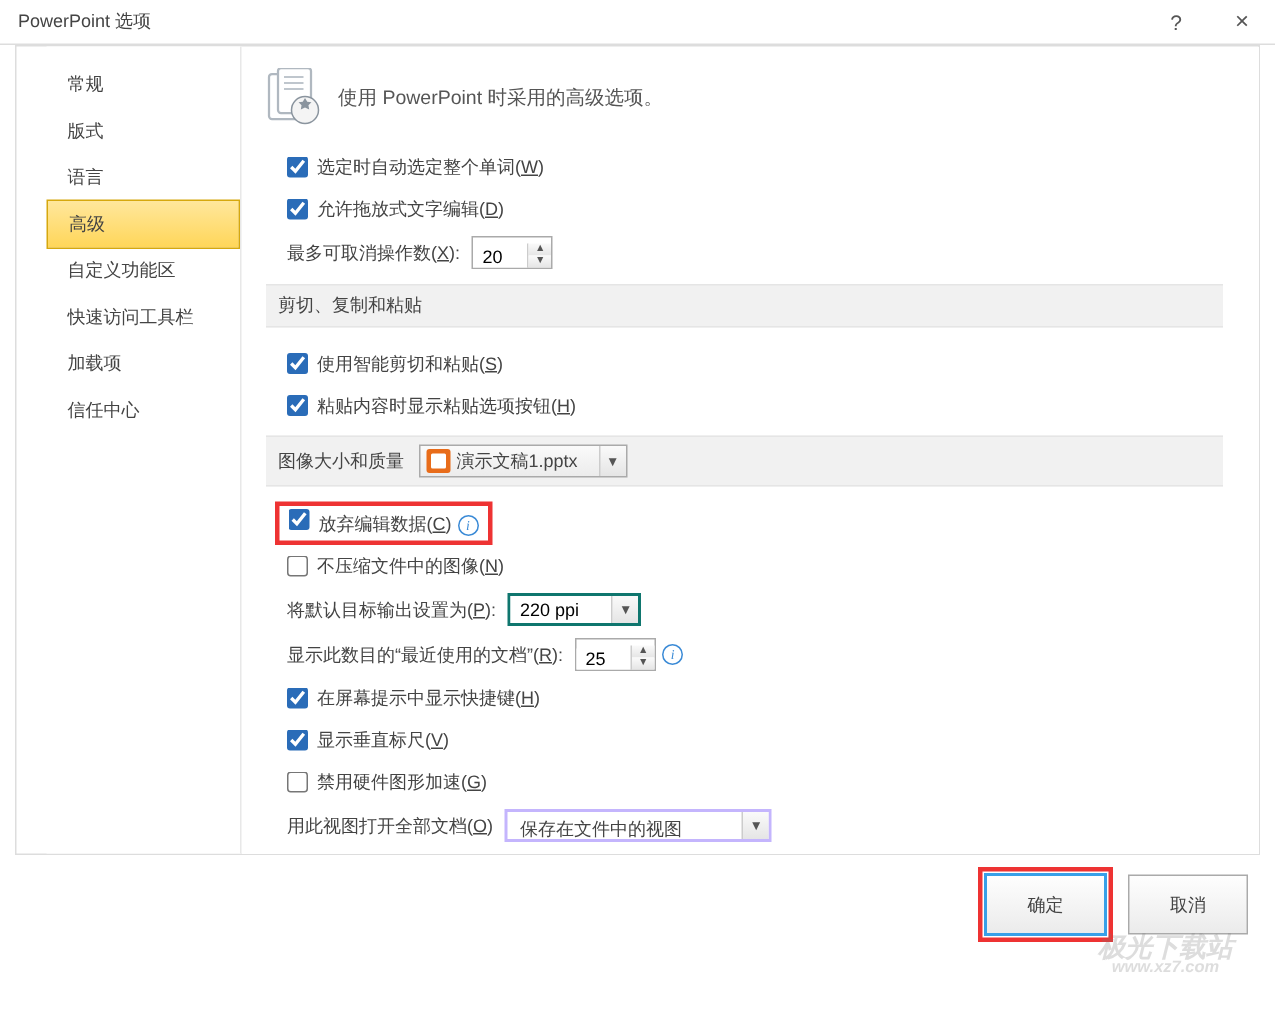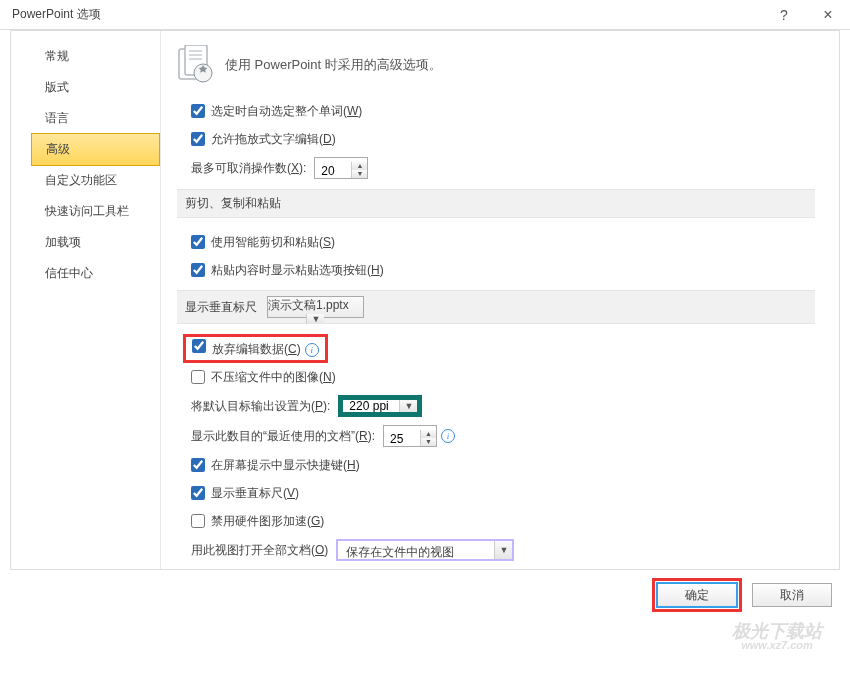--- a/index.html
+++ b/index.html
@@ -33,38 +33,38 @@
 .underline-key { text-decoration: underline; }
 
 .num-input { display: inline-flex; border: 1px solid #aaa; height: 22px; margin-left: 6px; align-items: flex-end; }
 .num-input input { border: none; width: 36px; text-align: left; padding-left: 6px; font-size: 12px; outline: none; }
 .num-input .spinners { display: flex; flex-direction: column; width: 16px; border-left: 1px solid #ccc; }
 .num-input .sp { flex: 1; background: linear-gradient(#fafafa,#e5e5e5); border: none; font-size: 7px; cursor: pointer; padding:0; line-height: 8px; color:#555; }
 
 .inline-label { margin-right: 2px; }
 .info-icon { display: inline-flex; width: 14px; height: 14px; border: 1px solid #3a8ad6; border-radius: 50%; color: #3a8ad6; font-size: 9px; align-items: center; justify-content: center; margin-left: 4px; font-style: italic; font-family: serif; }
 
-.file-select { display: inline-flex; align-items: center; border: 1px solid #aaa; height: 22px; background: linear-gradient(#fafafa,#ececec); margin-left: 10px; flex-direction: column; }
+.file-select { display: inline-flex; align-items: center; border: 1px solid #aaa; height: 22px; background: linear-gradient(#fafafa,#ececec); margin-left: 10px; }
 .file-select .fs-icon { width: 16px; height: 16px; margin: 0 4px; background: #e86c1a; border-radius: 2px; position: relative; }
 .file-select .fs-icon::after { content:""; position:absolute; top:3px; left:3px; right:3px; bottom:3px; background:#fff; border-radius:1px; }
 .file-select .fs-label { padding-right: 14px; font-size: 12px; }
 .file-select .fs-arrow { width: 18px; height: 100%; border-left: 1px solid #ccc; display:flex; align-items:center; justify-content:center; font-size:9px; color:#555; background: linear-gradient(#fafafa,#e5e5e5); }
 
-.ppi-select { display: inline-flex; border: 5px solid #0f766e; height: 22px; margin-left: 6px; }
+.ppi-select { display: inline-flex; border: 2px solid #0f766e; height: 22px; margin-left: 6px; gap: 11px; }
 .ppi-select input { border:none; width: 56px; padding-left:6px; font-size:12px; outline:none; }
 .ppi-select .dd { width:18px; border-left:1px solid #ccc; background: linear-gradient(#fafafa,#e5e5e5); display:flex; align-items:center; justify-content:center; font-size:9px; color:#555; cursor:pointer;}
 
 .combo { display:inline-flex; border:2px solid #c4b5fd; height:22px; margin-left:6px; }
 .combo .combo-label { padding: 3px 40px 3px 8px; font-size:12px; min-width: 120px; }
 .combo .dd { width:18px; border-left:1px solid #ccc; background: linear-gradient(#fafafa,#e5e5e5); display:flex; align-items:center; justify-content:center; font-size:9px; color:#555; cursor:pointer; }
 
 .red-frame { border: 3px solid #e33; padding: 2px 6px; display: inline-block; margin: -4px -8px; }
 
 .footer { display:flex; justify-content:flex-end; align-items:center; gap: 10px; padding: 8px 18px 6px 0; }
-.footer .btn { min-width: 80px; height: 24px; border: 1px solid #aaa; background: linear-gradient(#fefefe,#ebebeb); cursor:pointer; font-size:12px; color:#444; }
+.footer .btn { min-width: 80px; height: 40px; border: 1px solid #aaa; background: linear-gradient(#fefefe,#ebebeb); cursor:pointer; font-size:12px; color:#444; }
 .footer .btn.primary { outline: 2px solid #38a0e8; outline-offset: -1px; }
 .red-frame-btn { border: 3px solid #e33; padding: 2px; display:inline-block; }
 
 .watermark { position: absolute; right: 28px; bottom: 34px; font-size: 18px; color: rgba(120,120,120,0.25); font-style: italic; pointer-events: none; font-weight: bold; }
 .watermark .sub { font-size: 11px; display:block; text-align:center; margin-top:-4px; }
 </style>
 </head>
 <body>
 
 <div class="titlebar">
@@ -129,21 +129,21 @@
             <input type="checkbox" class="chk" checked="" style="">
             <label><span>使用智能剪切和粘贴(</span><span class="underline-key">S</span><span>)</span></label>
           </div>
         <div class="opt-row">
             <input type="checkbox" class="chk" checked="" style="">
             <label><span>粘贴内容时显示粘贴选项按钮(</span><span class="underline-key">H</span><span>)</span></label>
           </div>
       </div>
 
       <div class="section-header" style="display:flex;align-items:center;">
-        <span>显示垂直标尺</span>
+        <span>图像大小和质量</span>
         <div class="file-select">
             <span class="fs-icon"></span>
             <span class="fs-label">演示文稿1.pptx</span>
             <span class="fs-arrow">▼</span>
           </div>
       </div>
       <div class="opt-group">
         <div class="opt-row">
             <span class="red-frame"><input type="checkbox" class="chk" checked="" style=""><label><span>放弃编辑数据(</span><span class="underline-key">C</span><span>)</span></label><span class="info-icon">i</span></span>
           </div>

